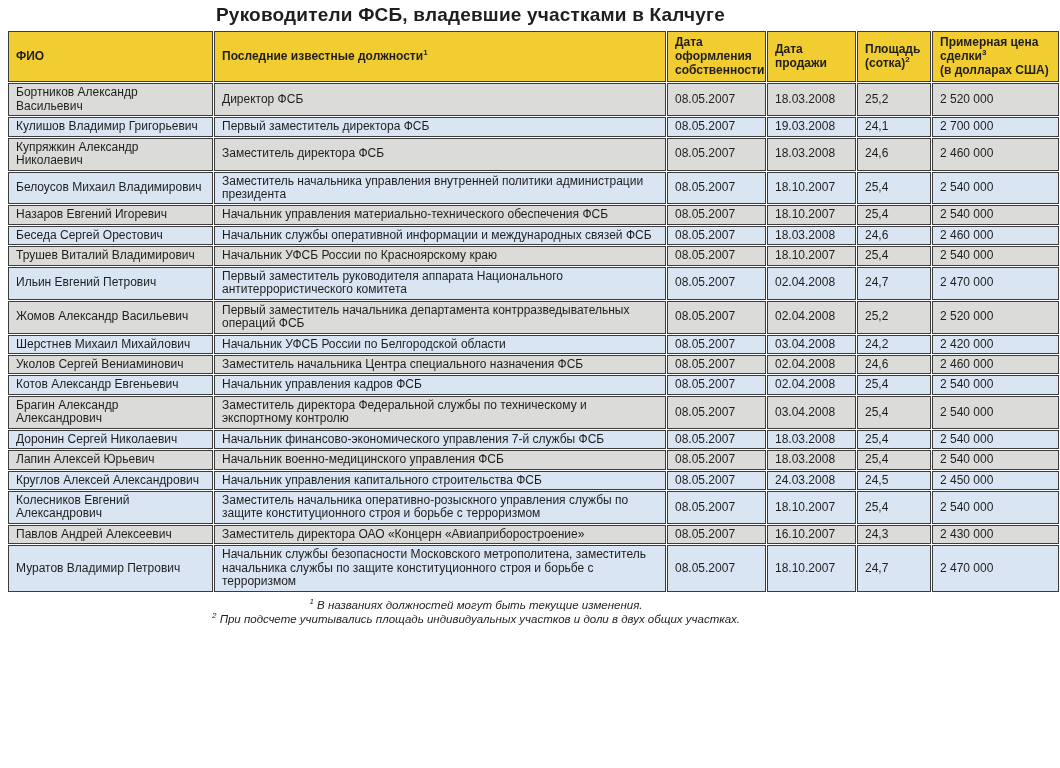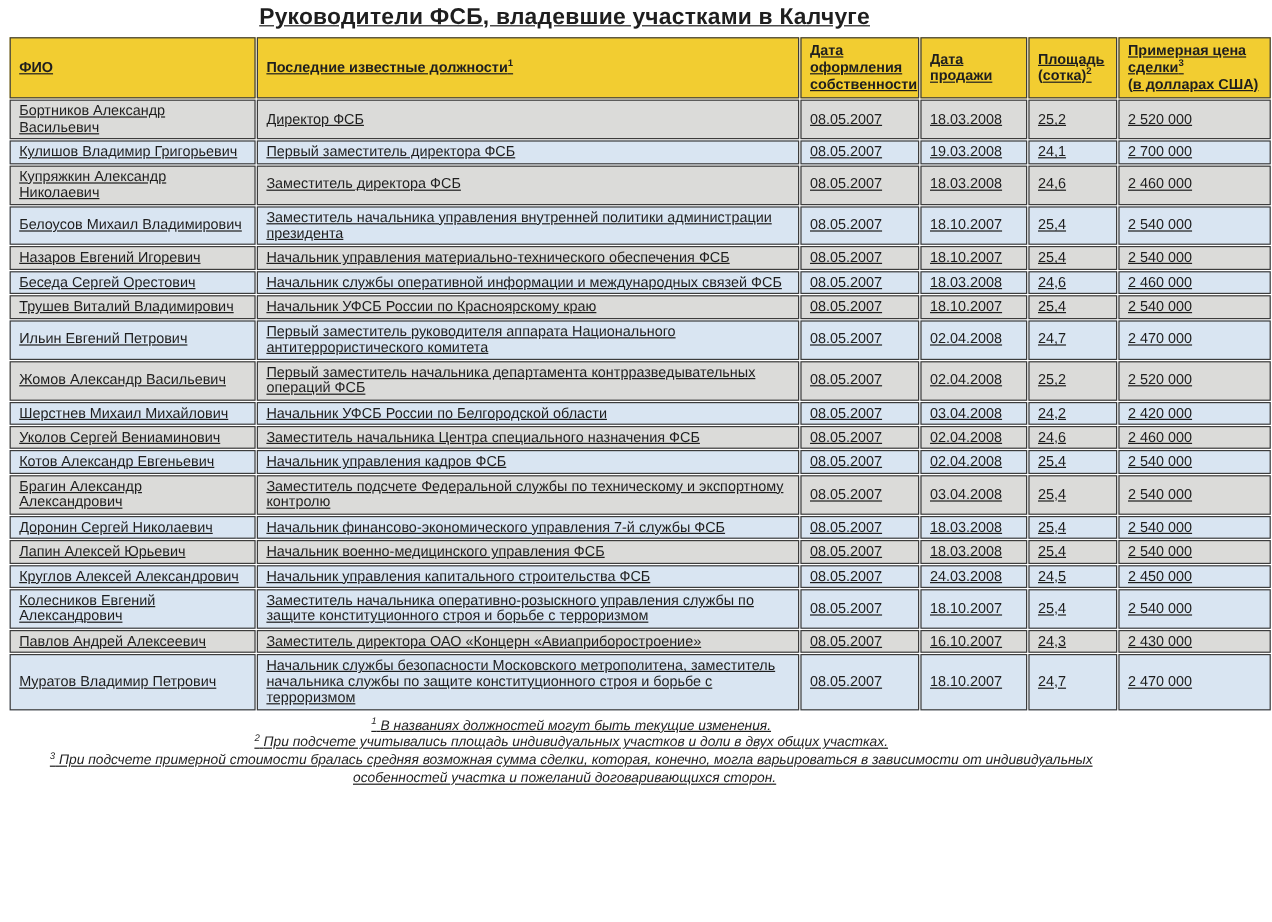--- a/index.html
+++ b/index.html
@@ -3,21 +3,21 @@
 <meta charset="utf-8">
 <style>
   html, body {
     margin: 0; padding: 0;
     width: 1060px; height: 768px;
     background: #ffffff;
     overflow: hidden;
     font-family: "Liberation Sans", sans-serif;
     color: var(--text, #1E1E1E);
   }
-  .page { width: 941px; height: 768px; text-decoration: underline; }
+  .page { width: 941px; height: 768px; }
   .page-title {
     text-align: center;
     font-weight: bold;
     font-size: 19px;
     padding: 4px 0 4px 0;
     letter-spacing: 0.2px;
   }
   table.data-table {
     table-layout: fixed;
     border-collapse: separate;
@@ -173,21 +173,21 @@
         <tr class="row-blue">
       <td>Котов Александр Евгеньевич</td>
       <td>Начальник управления кадров ФСБ</td>
       <td>08.05.2007</td>
       <td>02.04.2008</td>
       <td>25,4</td>
       <td>2 540 000</td>
     </tr>
         <tr class="row-gray">
       <td>Брагин Александр Александрович</td>
-      <td>Заместитель подсчете Федеральной службы по техническому и экспортному контролю</td>
+      <td>Заместитель директора Федеральной службы по техническому и экспортному контролю</td>
       <td>08.05.2007</td>
       <td>03.04.2008</td>
       <td>25,4</td>
       <td>2 540 000</td>
     </tr>
         <tr class="row-blue">
       <td>Доронин Сергей Николаевич</td>
       <td>Начальник финансово-экономического управления 7-й службы ФСБ</td>
       <td>08.05.2007</td>
       <td>18.03.2008</td>
@@ -233,16 +233,15 @@
       <td>18.10.2007</td>
       <td>24,7</td>
       <td>2 470 000</td>
     </tr>
       </tbody>
   </table>
 
   <div class="footnotes">
     <p><sup>1</sup> <span>В названиях должностей могут быть текущие изменения.</span></p>
     <p><sup>2</sup> <span>При подсчете учитывались площадь индивидуальных участков и доли в двух общих участках.</span></p>
-    <p><sup>3</sup> <span>При подсчете примерной стоимости бралась средняя возможная сумма сделки, которая, конечно, могла варьироваться в зависимости от индивидуальных особенностей участка и пожеланий договаривающихся сторон.</span></p>
   </div>
 
 </div>
 
 </body></html>

